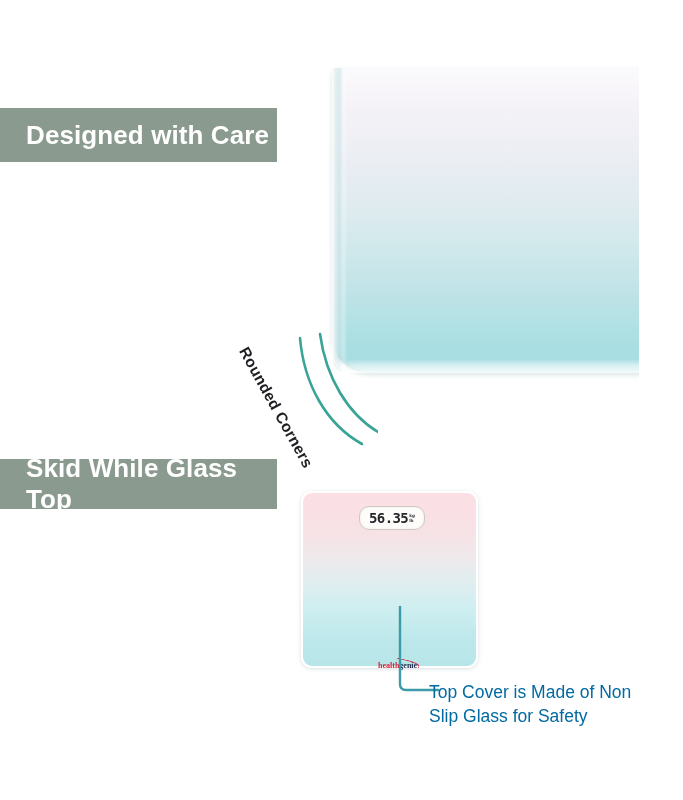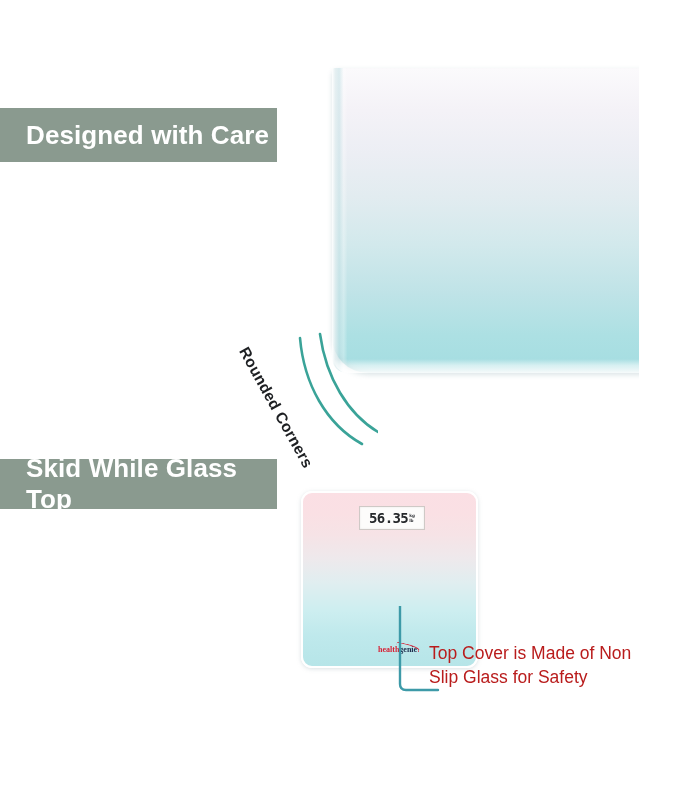--- a/index.html
+++ b/index.html
@@ -113,20 +113,21 @@
   }
 
   
   .logo {
     display: inline-block;
     white-space: nowrap;
     font-family: "Liberation Serif", serif;
     font-weight: bold;
     line-height: 1;
     position: relative;
+    margin-top: 16px;
   }
   .logo .lg-health { color: #d81f33; }
   .logo .lg-genie  { color: #1b2a4a; }
   .logo .lg-swoosh {
     position: absolute;
     left: 46%;
     top: -26%;
     width: 58%;
     height: 62%;
     border-top: 1.5px solid #d81f33;
@@ -189,21 +190,21 @@
   }
   
   #lcd-window {
     position: absolute;
     left: 56px;
     top: 13px;
     width: 64px;
     height: 22px;
     background: #fdfcfb;
     border: 1px solid #cfc9c6;
-    border-radius: 0;
+    border-radius: 10px;
     display: flex;
     align-items: center;
     justify-content: center;
     box-shadow: inset 0 0 2px rgba(0,0,0,0.10);
   }
   #lcd-reading {
     font-family: "DejaVu Sans Mono", monospace;
     font-size: 14px;
     font-weight: bold;
     color: #26282b;
@@ -227,23 +228,23 @@
     position: absolute;
     left: 392px;
     top: 606px;
     width: 50px;
     height: 92px;
     pointer-events: none;
   }
   #callout-text {
     position: absolute;
     left: 429px;
-    top: 642px;
+    top: 681px;
     width: 240px;
-    color: #b91c1c;
+    color: #0369a1;
     font-size: 17.5px;
     line-height: 23.5px;
     white-space: pre-line;
   }
 </style>
 </head>
 <body>
 
 <div class="stage">
 

